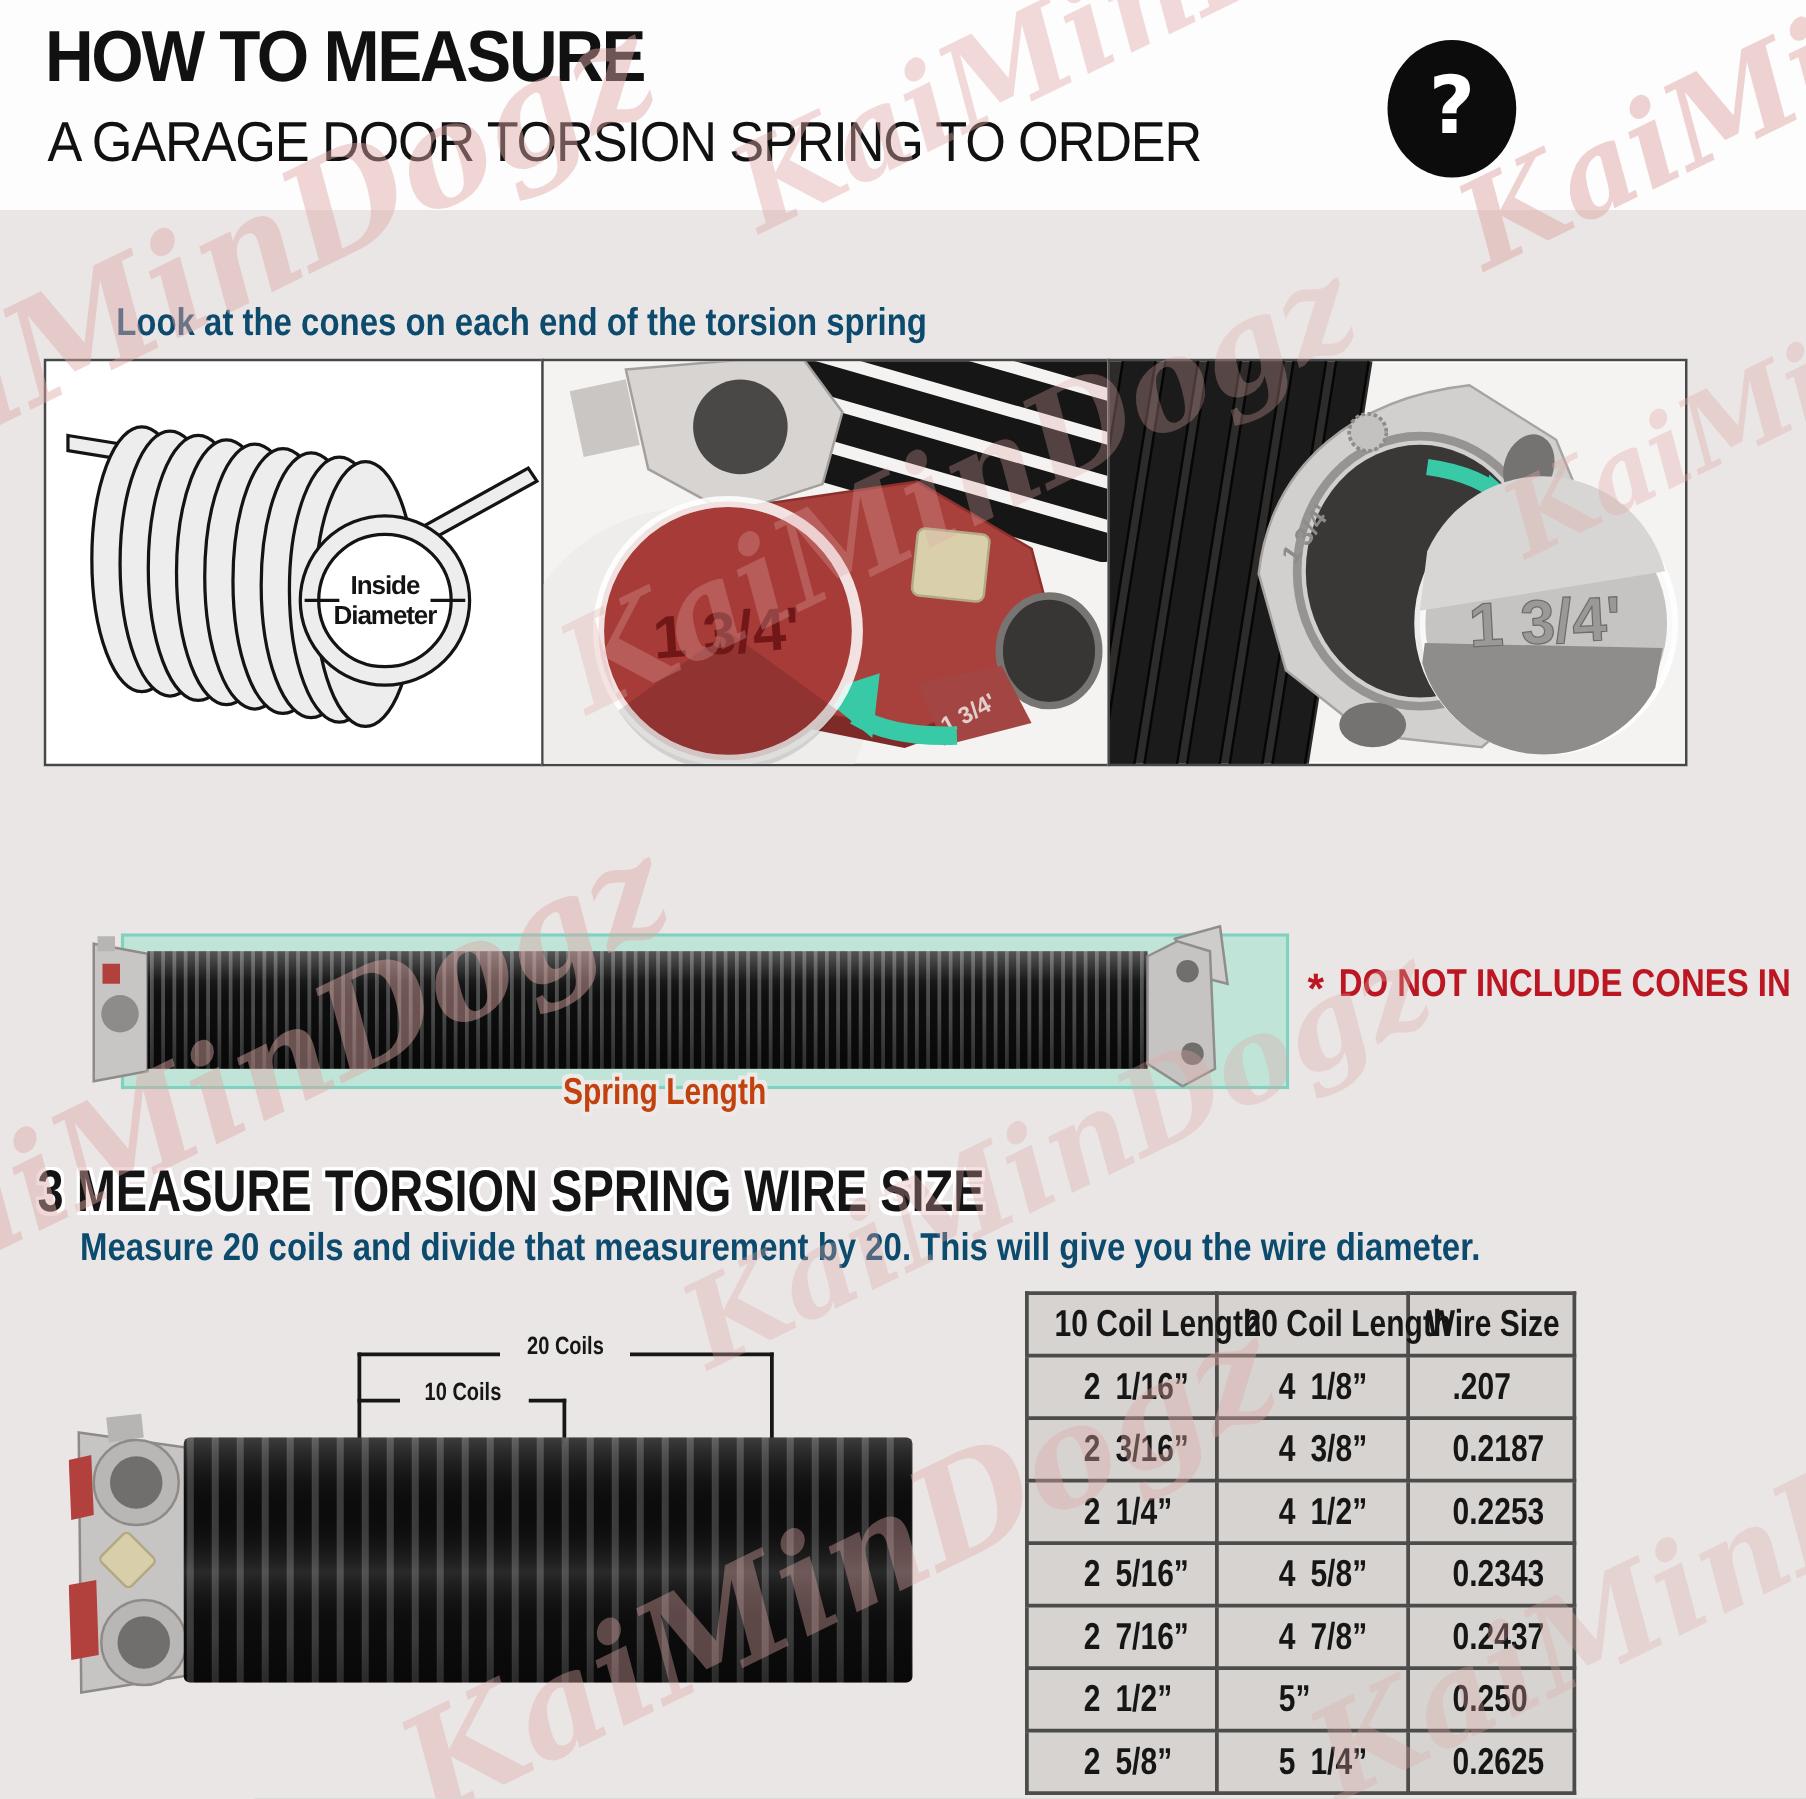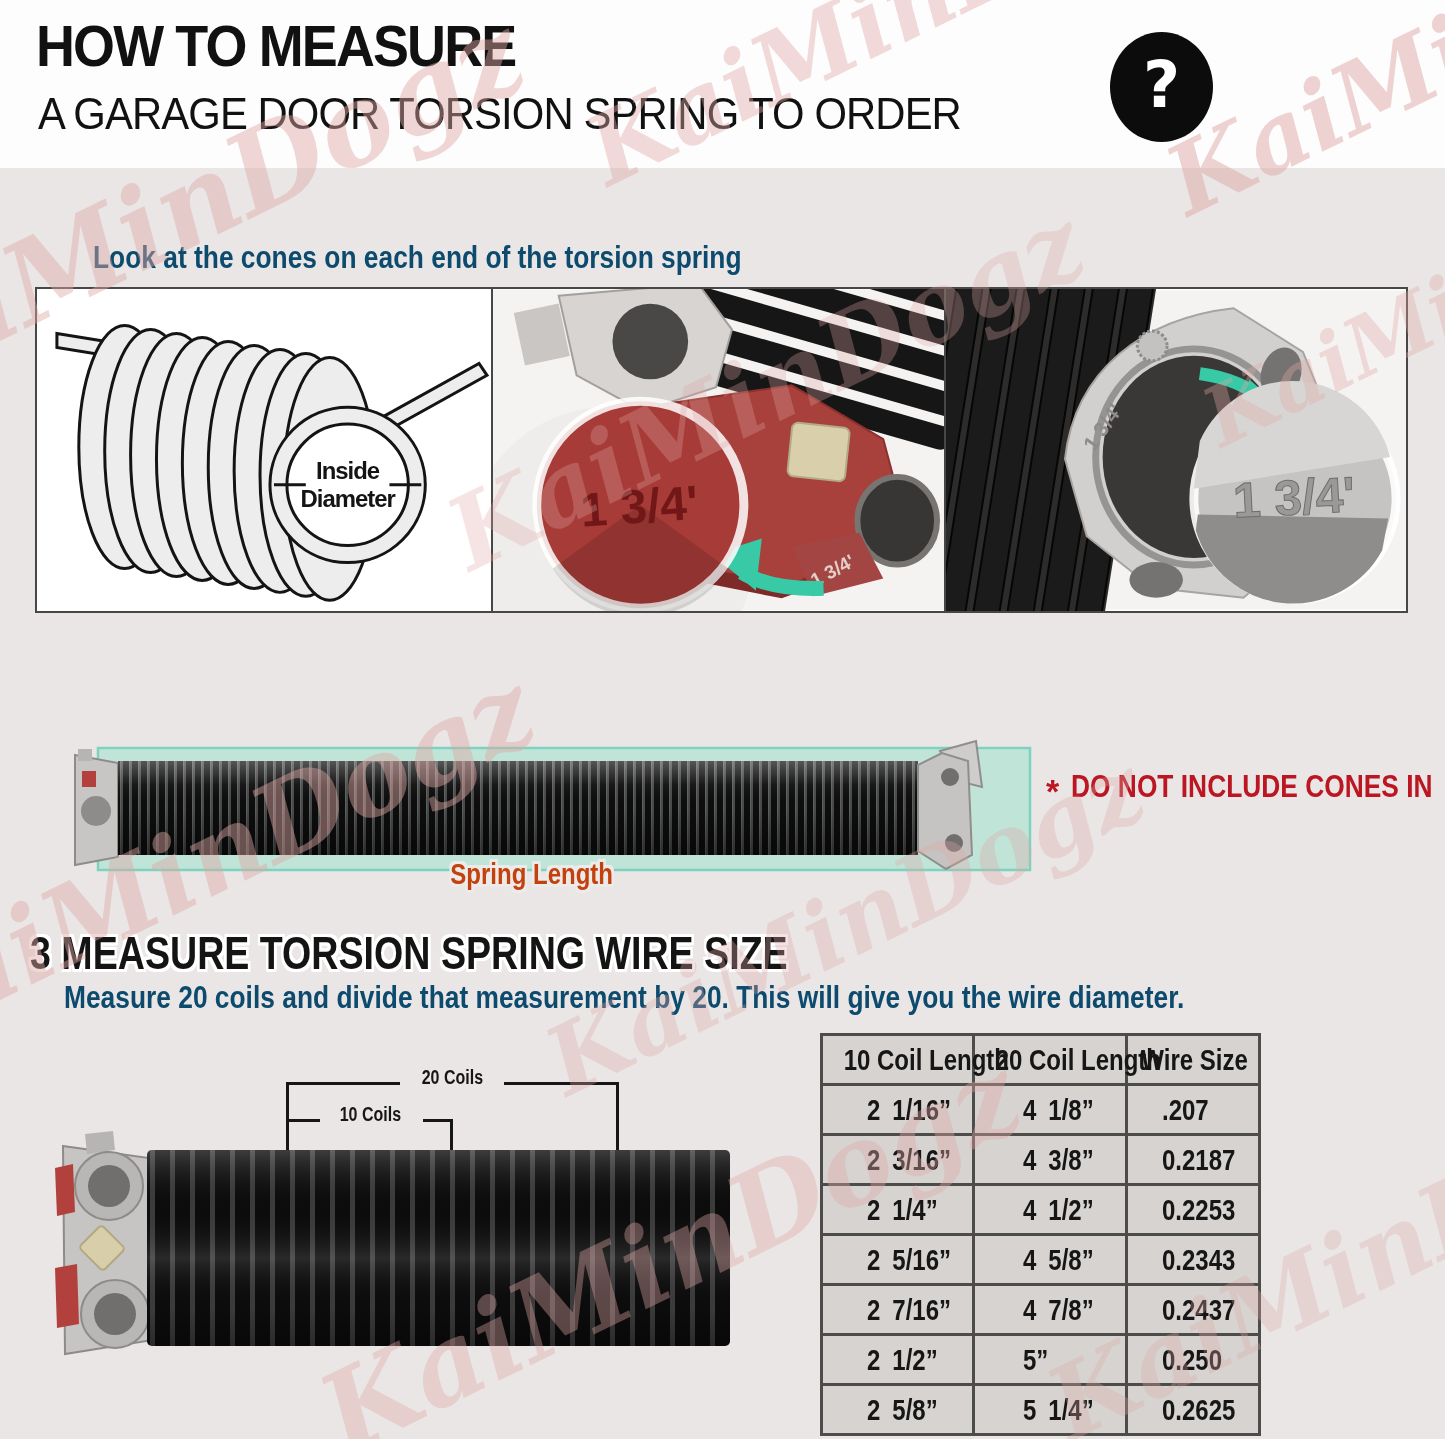--- a/index.html
+++ b/index.html
@@ -19,21 +19,21 @@
           display:flex;align-items:center;justify-content:center;}
   .q-glyph{color:#fff;font-size:64px;font-weight:800;font-family:"DejaVu Sans",sans-serif;margin-top:-4px;}
 
   .sec-head{position:absolute;font-size:47px;font-weight:800;color:#141414;white-space:nowrap;
     text-shadow:-3px -3px 0 #fff,3px -3px 0 #fff,-3px 3px 0 #fff,3px 3px 0 #fff,0 -3px 0 #fff,0 3px 0 #fff,-3px 0 0 #fff,3px 0 0 #fff;}
   .sec-sub{position:absolute;font-size:31px;font-weight:600;color:#0c4a6e;white-space:nowrap;}
 
   .panels{position:absolute;left:35px;top:287px;height:326px;display:flex;}
   .panel{height:326px;background:#fff;border:2px solid #474747;box-sizing:border-box;}
   .panel + .panel{margin-left:-2px;}
-  .p1{width:458px;} .p2{width:455px;} .p3{width:464px;}
+  .p1{width:400px;} .p2{width:455px;} .p3{width:464px;}
   .panel svg{display:block;width:100%;height:100%;}
   svg text{font-family:"Liberation Sans",sans-serif;}
 
   .len-svg{position:absolute;left:60px;top:735px;width:980px;height:150px;}
   .len-label{position:absolute;left:430px;top:857px;width:190px;text-align:center;font-size:30px;font-weight:800;color:#c2410c;
     text-shadow:-3px -3px 0 #edebea,3px -3px 0 #edebea,-3px 3px 0 #edebea,3px 3px 0 #edebea,0 -3px 0 #edebea,0 3px 0 #edebea,-3px 0 0 #edebea,3px 0 0 #edebea;}
   .warning{position:absolute;left:1046px;top:770px;display:flex;gap:12px;color:#bb1622;font-weight:800;}
   .warning .ast{font-size:34px;line-height:1;padding-top:4px;}
   .warn-line{font-size:31px;line-height:1.12;}
 

